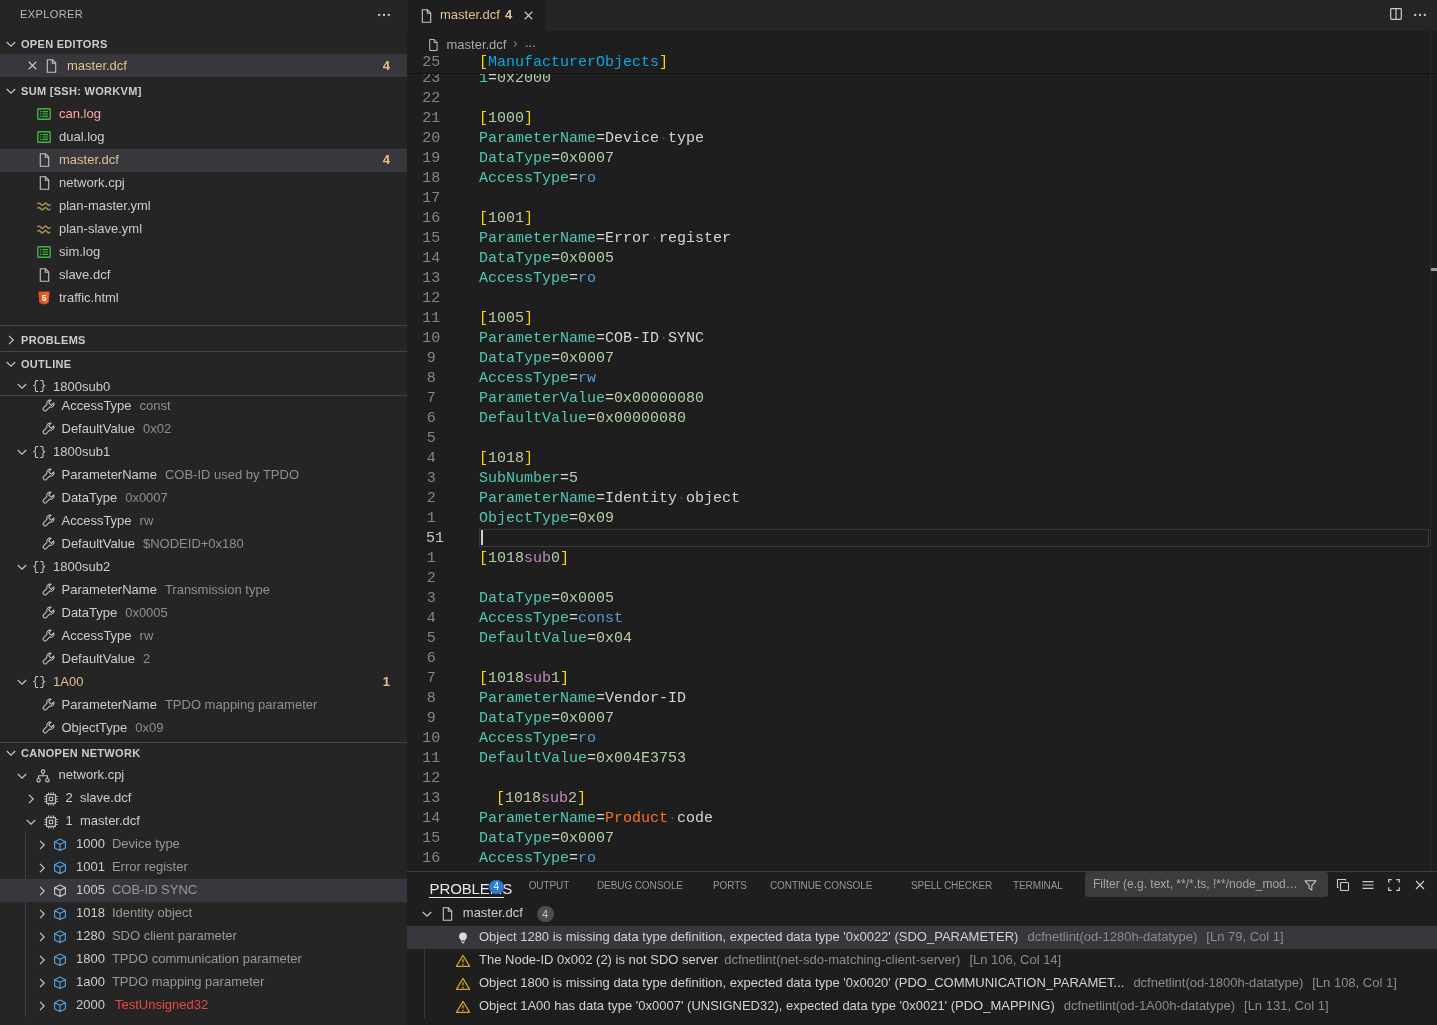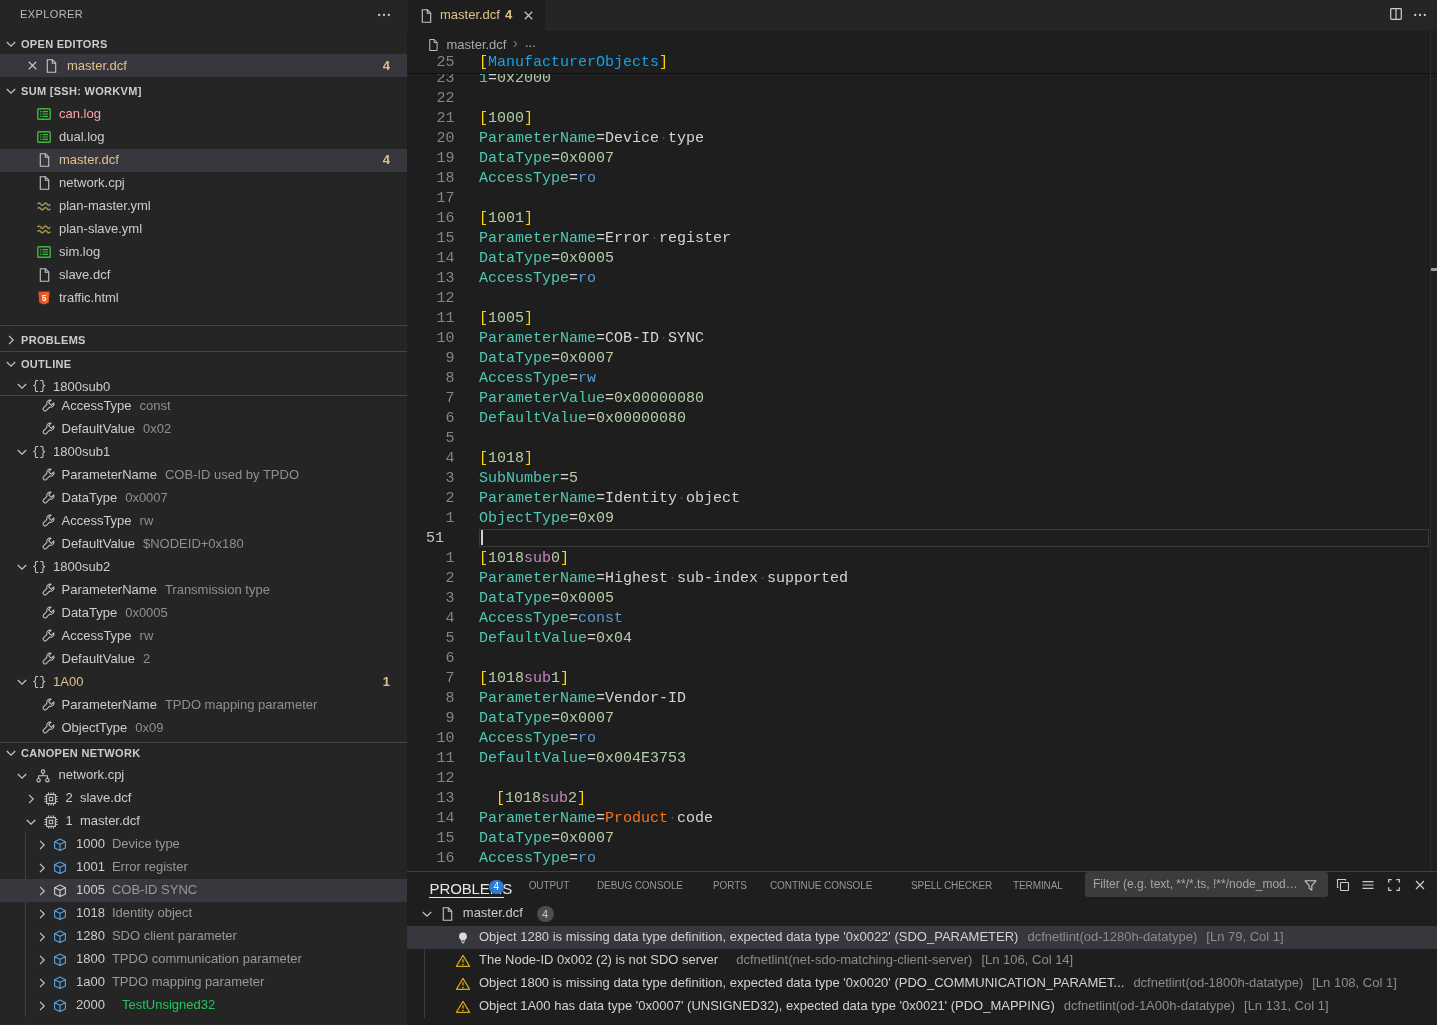--- a/index.html
+++ b/index.html
@@ -1,19 +1,19 @@
 <!DOCTYPE html>
 <html><head><meta charset="utf-8"><style>
 *{margin:0;padding:0;box-sizing:border-box}
 html,body{width:1437px;height:1025px;overflow:hidden;background:#1E1E1E;font-family:"Liberation Sans",sans-serif;-webkit-font-smoothing:antialiased}
 .abs{position:absolute}
 .lbl{position:absolute;font-size:13px;color:#CCCCCC;white-space:pre}
 .hdr{position:absolute;font-size:11px;font-weight:bold;color:#CCCCCC;letter-spacing:.3px;white-space:pre}
 .code{position:absolute;font:15px "Liberation Mono",monospace;line-height:20px;white-space:pre}
-.gut{position:absolute;font:15px "Liberation Mono",monospace;line-height:20px;color:#858585;text-align:right;width:46.5px}
+.gut{position:absolute;font:15px "Liberation Mono",monospace;line-height:20px;color:#858585;text-align:center;width:46.5px}
 </style></head><body>
 <div class="abs" style="left:0;top:0;width:407px;height:1025px;background:#252526;overflow:hidden">
 <div class="abs" style="left:20px;top:8px;font-size:11px;color:#BBBBBB;letter-spacing:.4px">EXPLORER</div>
 <svg style="position:absolute;left:376px;top:6.5px" width="16" height="16" viewBox="0 0 16 16">
       <circle cx="3.2" cy="8" r="1.15" fill="#CCCCCC"></circle>
       <circle cx="8" cy="8" r="1.15" fill="#CCCCCC"></circle>
       <circle cx="12.8" cy="8" r="1.15" fill="#CCCCCC"></circle>
     </svg>
 <svg style="position:absolute;left:3px;top:35.5px" width="16" height="16" viewBox="0 0 16 16">
       <path d="M3.8 6 8 10.2 12.2 6" fill="none" stroke="#C5C5C5" stroke-width="1.2"></path>
@@ -252,21 +252,21 @@
       <path d="M2.6 4.7v6.2L8 13.6l5.4-2.7V4.7M8 7.3v6.3" fill="none" stroke="#55A0DC" stroke-width="1.15" stroke-linejoin="round"></path>
     </svg>
 <div class="lbl" style="left:76px;top:974.0px">1a00<span style="color:#989898;margin-left:7px">TPDO mapping parameter</span></div>
 <svg style="position:absolute;left:33.5px;top:997.5px" width="16" height="16" viewBox="0 0 16 16">
       <path d="M6 3.8 10.2 8 6 12.2" fill="none" stroke="#C5C5C5" stroke-width="1.2"></path>
     </svg>
 <svg style="position:absolute;left:52px;top:997.5px" width="16" height="16" viewBox="0 0 16 16">
       <path d="M8 2.1 13.4 4.7 8 7.3 2.6 4.7z" fill="none" stroke="#55A0DC" stroke-width="1.15" stroke-linejoin="round"></path>
       <path d="M2.6 4.7v6.2L8 13.6l5.4-2.7V4.7M8 7.3v6.3" fill="none" stroke="#55A0DC" stroke-width="1.15" stroke-linejoin="round"></path>
     </svg>
-<div class="lbl" style="left:76px;top:997.0px">2000<span style="color:#22c55e;margin-left:17px">TestUnsigned32</span></div>
+<div class="lbl" style="left:76px;top:997.0px">2000<span style="color:#ef4444;margin-left:10px">TestUnsigned32</span></div>
 </div>
 <div class="abs" style="left:407px;top:0;width:1030px;height:31px;background:#252526"></div>
 <div class="abs" style="left:408px;top:0;width:137px;height:31px;background:#1E1E1E"></div>
 <svg style="position:absolute;left:418px;top:7.5px" width="16" height="16" viewBox="0 0 16 16">
     <path d="M4.3 1.7h5.2L12.7 5v9.3H4.3z" fill="none" stroke="#C5C5C5" stroke-width="1.1"></path>
     <path d="M9.3 1.7v3.5h3.4" fill="none" stroke="#C5C5C5" stroke-width="1.1"></path>
   </svg>
 <div class="lbl" style="left:440px;top:7px;color:#E2C08D">master.dcf</div>
 <div class="abs" style="left:505px;top:7px;font-size:13px;font-weight:bold;color:#E2C08D">4</div>
 <svg style="position:absolute;left:521px;top:7.5px" width="15" height="15" viewBox="0 0 16 16">
@@ -330,21 +330,20 @@
 <div class="gut" style="left:0;top:433.5px">2</div>
 <div class="code" style="left:71px;top:433.5px"><span style="color:#4EC9B0">ParameterName</span><span style="color:#D4D4D4">=</span><span style="color:#D4D4D4">Identity</span><span style="color:#4a4a4a">·</span><span style="color:#D4D4D4">object</span></div>
 <div class="gut" style="left:0;top:453.5px">1</div>
 <div class="code" style="left:71px;top:453.5px"><span style="color:#4EC9B0">ObjectType</span><span style="color:#D4D4D4">=</span><span style="color:#B5CEA8">0x09</span></div>
 <div class="abs" style="left:71px;top:473.5px;width:950px;height:18px;border:1px solid #3a3a3a"></div>
 <div class="abs" style="left:18px;top:473.5px;width:45px;font:15px 'Liberation Mono',monospace;line-height:20px;color:#C6C6C6">51</div>
 <div class="abs" style="left:73px;top:475.0px;width:2px;height:15px;background:#D0D0D0"></div>
 <div class="gut" style="left:0;top:493.5px">1</div>
 <div class="code" style="left:71px;top:493.5px"><span style="color:#FFD700">[</span><span style="color:#B5CEA8">1018</span><span style="color:#C586C0">sub</span><span style="color:#B5CEA8">0</span><span style="color:#FFD700">]</span></div>
 <div class="gut" style="left:0;top:513.5px">2</div>
-<div class="code" style="left:71px;top:513.5px"><span style="color:#4EC9B0">ParameterName</span><span style="color:#D4D4D4">=</span><span style="color:#D4D4D4">Highest</span><span style="color:#4a4a4a">·</span><span style="color:#D4D4D4">sub-index</span><span style="color:#4a4a4a">·</span><span style="color:#D4D4D4">supported</span></div>
 <div class="gut" style="left:0;top:533.5px">3</div>
 <div class="code" style="left:71px;top:533.5px"><span style="color:#4EC9B0">DataType</span><span style="color:#D4D4D4">=</span><span style="color:#B5CEA8">0x0005</span></div>
 <div class="gut" style="left:0;top:553.5px">4</div>
 <div class="code" style="left:71px;top:553.5px"><span style="color:#4EC9B0">AccessType</span><span style="color:#D4D4D4">=</span><span style="color:#569CD6">const</span></div>
 <div class="gut" style="left:0;top:573.5px">5</div>
 <div class="code" style="left:71px;top:573.5px"><span style="color:#4EC9B0">DefaultValue</span><span style="color:#D4D4D4">=</span><span style="color:#B5CEA8">0x04</span></div>
 <div class="gut" style="left:0;top:593.5px">6</div>
 <div class="gut" style="left:0;top:613.5px">7</div>
 <div class="code" style="left:71px;top:613.5px"><span style="color:#FFD700">[</span><span style="color:#B5CEA8">1018</span><span style="color:#C586C0">sub</span><span style="color:#B5CEA8">1</span><span style="color:#FFD700">]</span></div>
 <div class="gut" style="left:0;top:633.5px">8</div>
@@ -418,21 +417,21 @@
     <rect x="6.2" y="9.6" width="3.6" height="2.1" fill="#DADADA"></rect>
     <rect x="6.8" y="12.1" width="2.4" height="1.2" fill="#DADADA"></rect>
     <rect x="6.9" y="10.4" width="2.2" height="1.1" fill="#37373D"></rect>
   </svg>
 <div class="lbl" style="left:479px;top:929px;color:#D2D2D2">Object 1280 is missing data type definition, expected data type '0x0022' (SDO_PARAMETER)<span style="color:#8C8C8C;margin-left:9px">dcfnetlint(od-1280h-datatype)</span><span style="color:#8C8C8C;margin-left:9px">[Ln 79, Col 1]</span></div>
 <svg style="position:absolute;left:454.5px;top:952.5px" width="16" height="16" viewBox="0 0 16 16">
     <path d="M8 2.4 14.6 13.4H1.4z" fill="none" stroke="#D9A712" stroke-width="1.15" stroke-linejoin="round"></path>
     <path d="M8 6.3v3.2" stroke="#D9A712" stroke-width="1.3"></path>
     <circle cx="8" cy="11.5" r="0.85" fill="#D9A712"></circle>
   </svg>
-<div class="lbl" style="left:479px;top:952px;color:#D2D2D2">The Node-ID 0x002 (2) is not SDO server<span style="color:#8C8C8C;margin-left:18px">dcfnetlint(net-sdo-matching-client-server)</span><span style="color:#8C8C8C;margin-left:9px">[Ln 106, Col 14]</span></div>
+<div class="lbl" style="left:479px;top:952px;color:#D2D2D2">The Node-ID 0x002 (2) is not SDO server<span style="color:#8C8C8C;margin-left:6px">dcfnetlint(net-sdo-matching-client-server)</span><span style="color:#8C8C8C;margin-left:9px">[Ln 106, Col 14]</span></div>
 <svg style="position:absolute;left:454.5px;top:975.5px" width="16" height="16" viewBox="0 0 16 16">
     <path d="M8 2.4 14.6 13.4H1.4z" fill="none" stroke="#D9A712" stroke-width="1.15" stroke-linejoin="round"></path>
     <path d="M8 6.3v3.2" stroke="#D9A712" stroke-width="1.3"></path>
     <circle cx="8" cy="11.5" r="0.85" fill="#D9A712"></circle>
   </svg>
 <div class="lbl" style="left:479px;top:975px;color:#D2D2D2">Object 1800 is missing data type definition, expected data type '0x0020' (PDO_COMMUNICATION_PARAMET...<span style="color:#8C8C8C;margin-left:9px">dcfnetlint(od-1800h-datatype)</span><span style="color:#8C8C8C;margin-left:9px">[Ln 108, Col 1]</span></div>
 <svg style="position:absolute;left:454.5px;top:998.5px" width="16" height="16" viewBox="0 0 16 16">
     <path d="M8 2.4 14.6 13.4H1.4z" fill="none" stroke="#D9A712" stroke-width="1.15" stroke-linejoin="round"></path>
     <path d="M8 6.3v3.2" stroke="#D9A712" stroke-width="1.3"></path>
     <circle cx="8" cy="11.5" r="0.85" fill="#D9A712"></circle>

